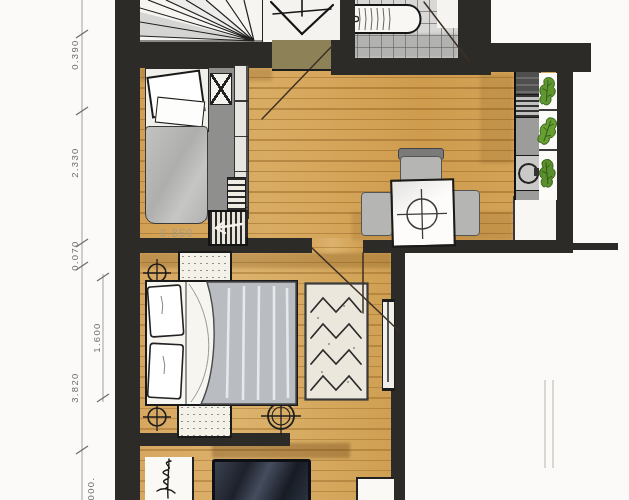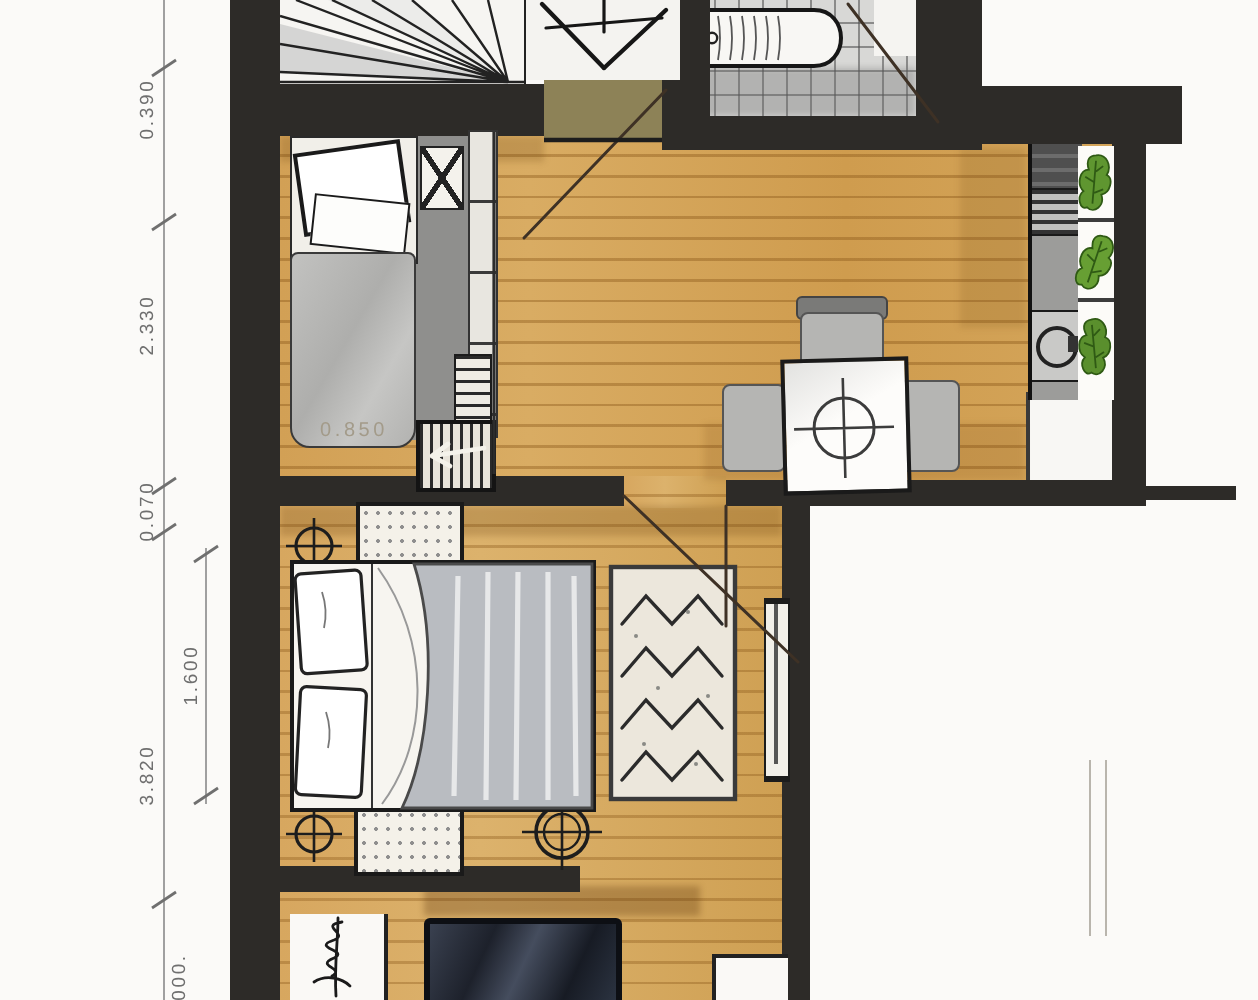--- a/index.html
+++ b/index.html
@@ -125,21 +125,21 @@
   </div>
   <div class="abs z6" style="left:145px;top:126px;width:61px;height:96px;background:linear-gradient(120deg,#c2c2c0 0%,#aeaeac 45%,#c6c6c4 70%,#b2b2b0 100%);border:1.5px solid #3a3a3a;border-radius:4px 4px 10px 10px"></div>
   <div class="abs z6" style="left:234px;top:65px;width:13px;height:152px;background:repeating-linear-gradient(180deg,#e8e6e0 0 34px,#3a3a3a 34px 35.5px);border:1px solid #333"></div>
   <div class="abs xbox z6" style="left:210px;top:73px;width:20px;height:30px"></div>
   <div class="abs rungs z6" style="left:227px;top:177px;width:17px;height:34px"></div>
   <div class="abs vhatch z6" style="left:208px;top:210px;width:36px;height:32px">
     <svg width="36" height="28" viewBox="0 0 36 28">
       <path d="M32 12 L6 16 M6 16 L14 10 M6 16 L15 21" stroke="#f4f2ea" stroke-width="2.4" fill="none" stroke-linecap="round"></path>
     </svg>
   </div>
-  <div class="floornote z6" style="left:160px;top:210px">0.850</div>
+  <div class="floornote z6" style="left:160px;top:228px">0.850</div>
 
   <div class="abs z6" style="left:398px;top:148px;width:44px;height:10px;background:#7a7a78;border-radius:3px;border:1px solid #444"></div>
   <div class="abs gray z6" style="left:400px;top:156px;width:40px;height:28px;border:1px solid #555;border-radius:4px"></div>
   <div class="abs gray z6" style="left:361px;top:192px;width:30px;height:42px;border:1px solid #555;border-radius:4px"></div>
   <div class="abs gray z6" style="left:449px;top:190px;width:29px;height:44px;border:1px solid #555;border-radius:4px"></div>
   <div class="abs z6" style="left:391px;top:179px;width:60px;height:64px;background:linear-gradient(150deg,#e2e2e0 0%,#fdfcfa 45%);border:2px solid #1a1a1a;transform:rotate(-1.5deg)">
     <svg width="60" height="64" viewBox="0 0 60 64">
       <circle cx="29" cy="33" r="15" fill="none" stroke="#3c3c3c" stroke-width="1.5"></circle>
       <path d="M29 8 V58 M4 33 H54" stroke="#3c3c3c" stroke-width="1.3" fill="none"></path>
     </svg>

